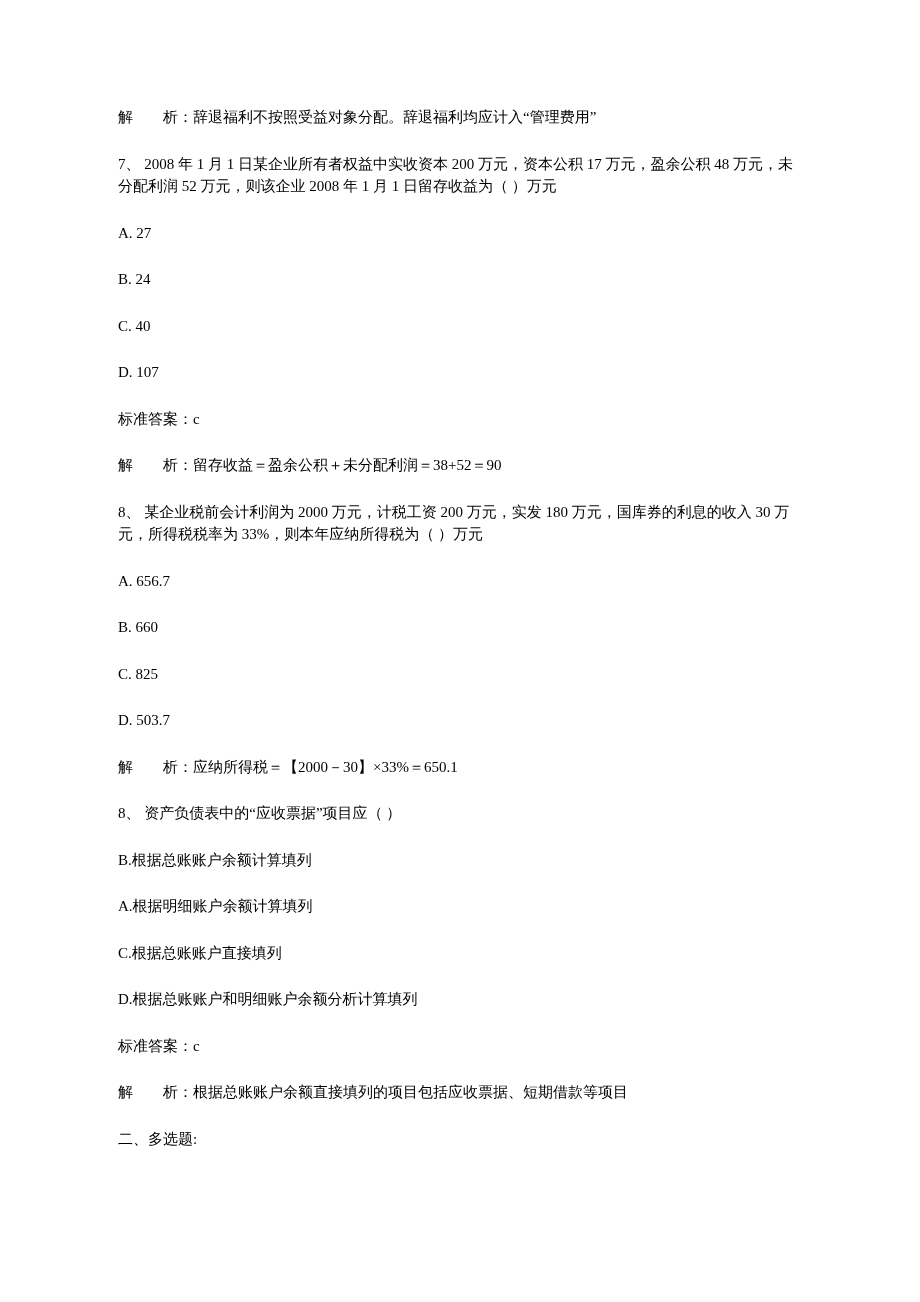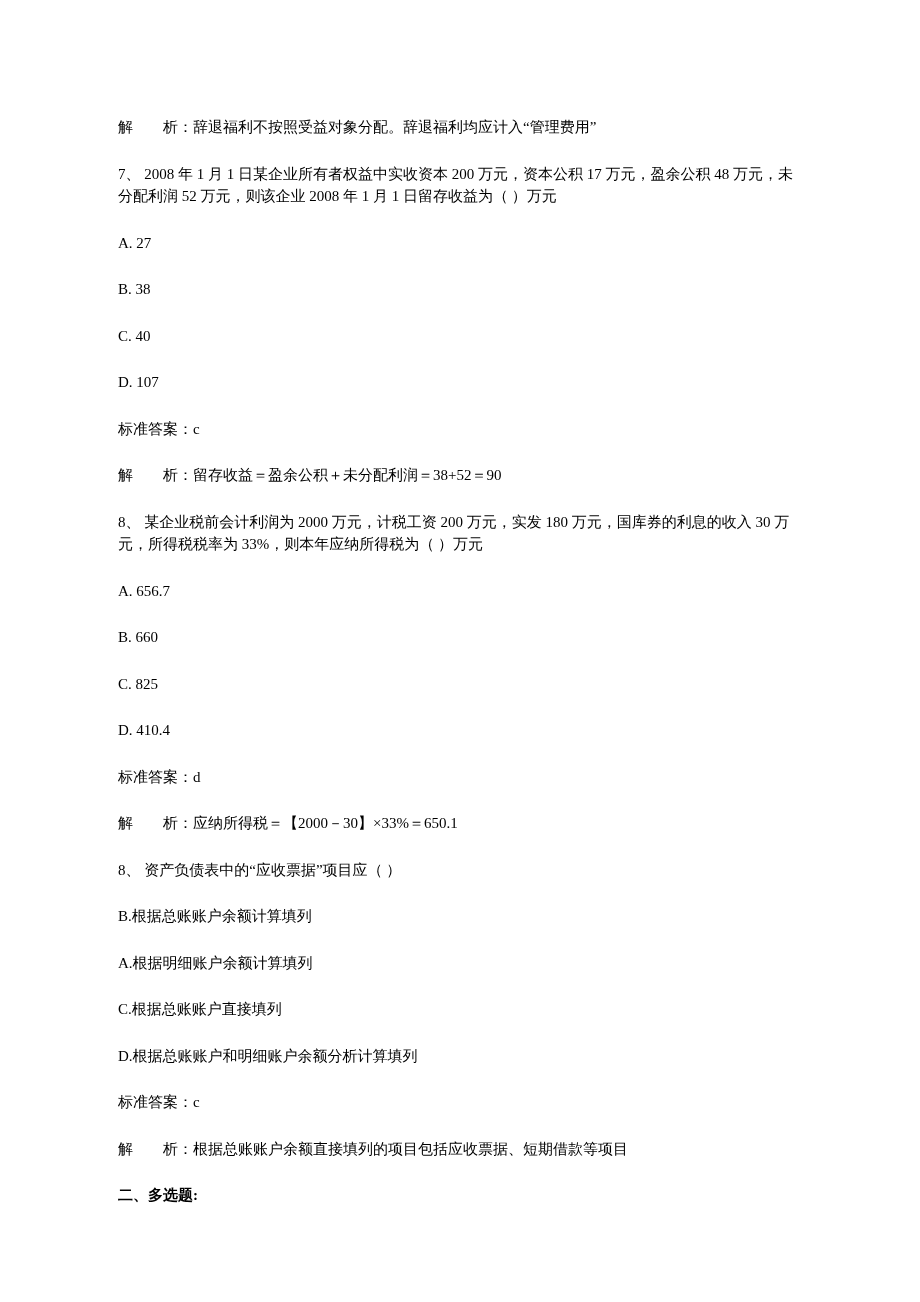--- a/index.html
+++ b/index.html
@@ -11,52 +11,51 @@
     color: #000000;
     line-height: 1.5;
   }
   .page {
     width: 920px;
     min-height: 1302px;
     padding: 100px 118px 100px 118px;
     box-sizing: border-box;
   }
   .para {
-    margin: 16px 0 24px 0;
+    margin: 6px 0 24px 0;
   }
   .bold {
-    font-weight: bold;
+    font-weight: normal;
   }
 </style>
 </head>
 <body>
 
 <div class="page">
 
   <p class="para">
     <span>解</span><span>　　</span><span>析：辞退福利不按照受益对象分配。辞退福利均应计入“管理费用”</span>
   </p>
 
   <p class="para">7、 2008 年 1 月 1 日某企业所有者权益中实收资本 200 万元，资本公积 17 万元，盈余公积 48 万元，未分配利润 52 万元，则该企业 2008 年 1 月 1 日留存收益为（ ）万元</p>
   <p class="para">A. 27</p>
-  <p class="para">B. 38</p>
+  <p class="para">B. 24</p>
   <p class="para">C. 40</p>
   <p class="para">D. 107</p>
   <p class="para">标准答案：c</p>
 
   <p class="para">
     <span>解</span><span>　　</span><span>析：留存收益＝盈余公积＋未分配利润＝38+52＝90</span>
   </p>
 
   <p class="para">8、 某企业税前会计利润为 2000 万元，计税工资 200 万元，实发 180 万元，国库券的利息的收入 30 万元，所得税税率为 33%，则本年应纳所得税为（ ）万元</p>
   <p class="para">A. 656.7</p>
   <p class="para">B. 660</p>
   <p class="para">C. 825</p>
-  <p class="para">D. 410.4</p>
-  <p class="para">标准答案：d</p>
+  <p class="para">D. 503.7</p>
 
   <p class="para">
     <span>解</span><span>　　</span><span>析：应纳所得税＝【2000－30】×33%＝650.1</span>
   </p>
 
   <p class="para">8、 资产负债表中的“应收票据”项目应（ ）</p>
   <p class="para">B.根据总账账户余额计算填列</p>
   <p class="para">A.根据明细账户余额计算填列</p>
   <p class="para">C.根据总账账户直接填列</p>
   <p class="para">D.根据总账账户和明细账户余额分析计算填列</p>

